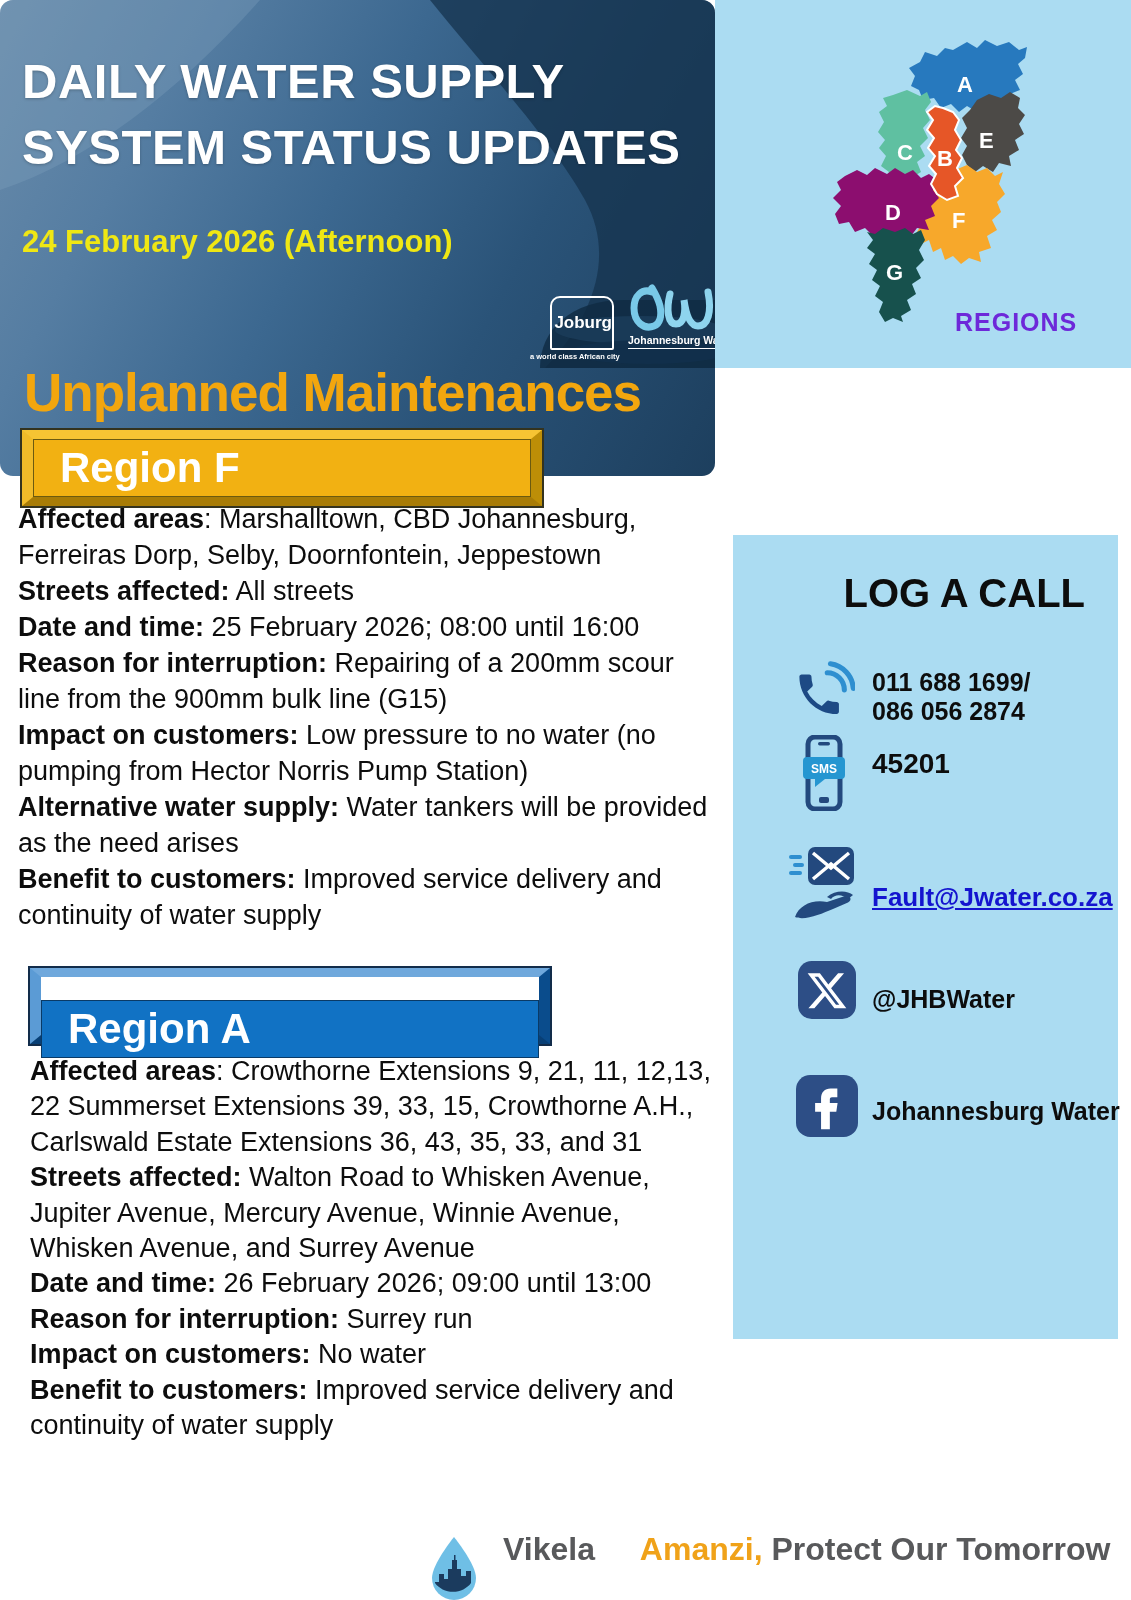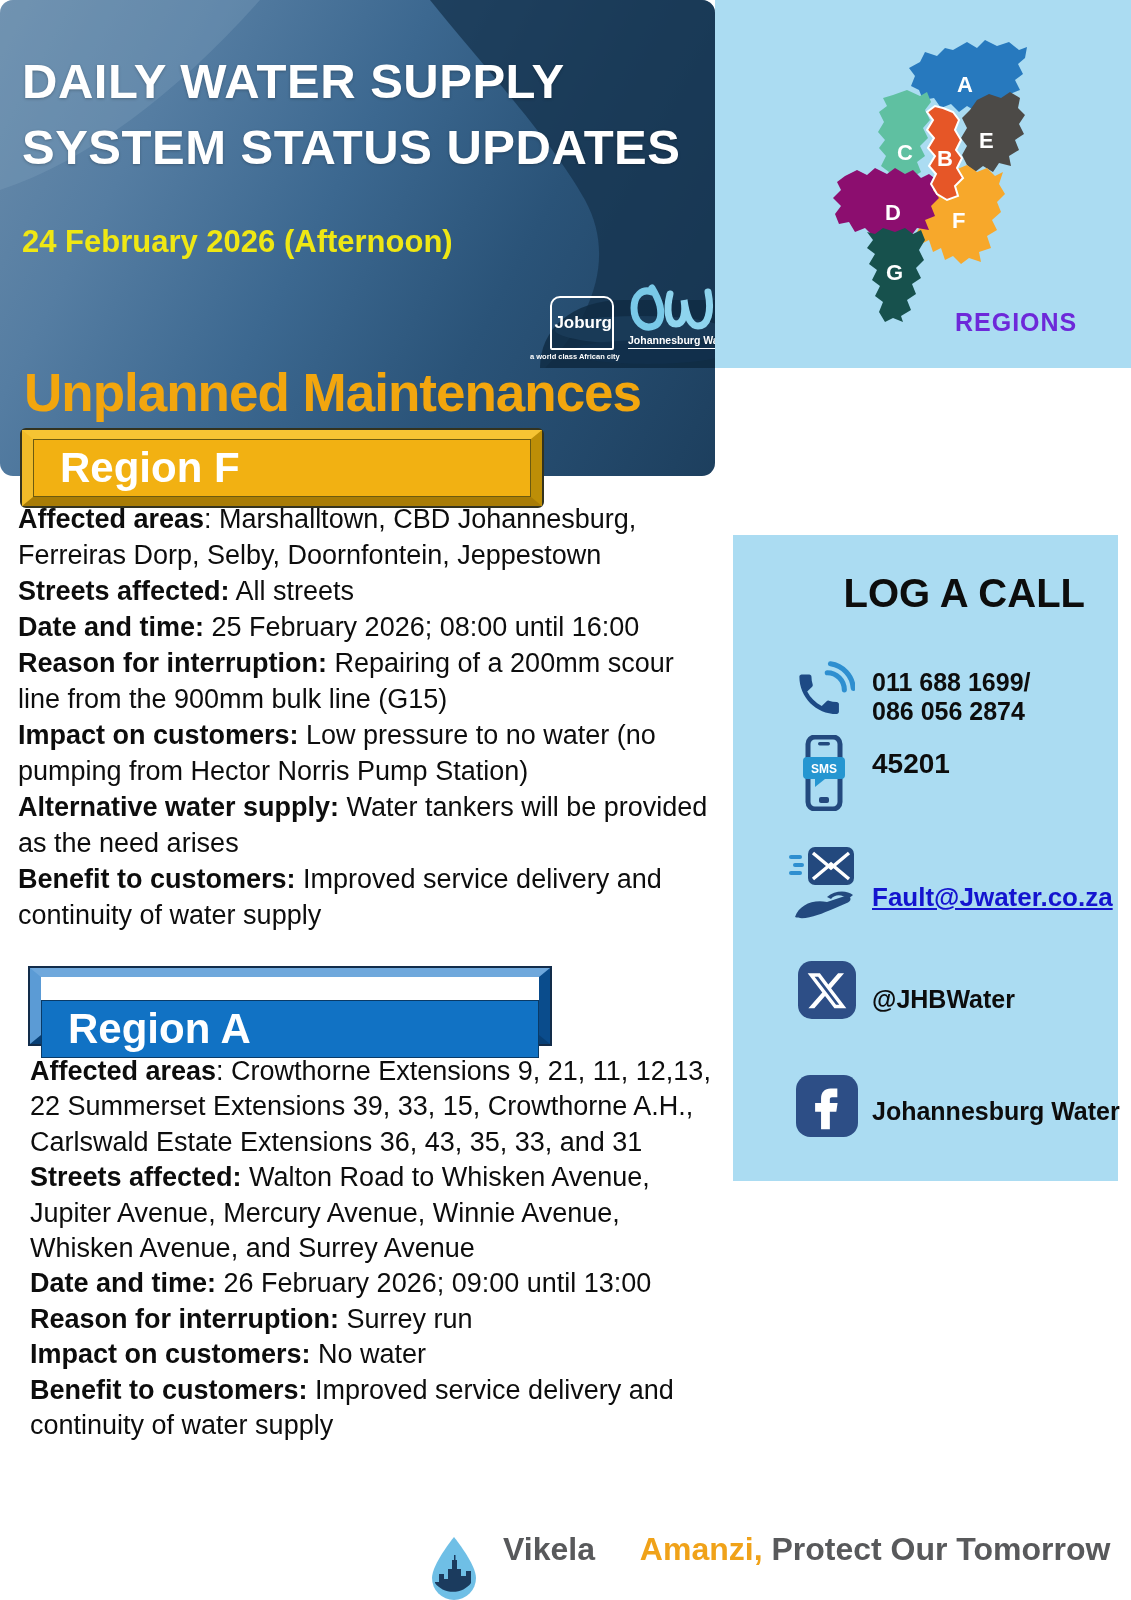--- a/index.html
+++ b/index.html
@@ -27,37 +27,37 @@
   .map-label{position:absolute;left:240px;top:308px;font-size:25px;font-weight:bold;color:#6d28d9;letter-spacing:1px;}
 
   
   .sec-title{position:absolute;left:24px;top:362px;font-size:53px;font-weight:bold;color:#f2a60e;letter-spacing:-1px;}
 
   
   .banner{position:absolute;width:524px;height:80px;border:2px solid #33331f;box-sizing:border-box;}
   .banner-inner{width:100%;height:100%;box-sizing:border-box;display:flex;align-items:center;}
   .banner-fill{flex:1;height:100%;display:flex;align-items:center;box-sizing:border-box;}
   .banner .txt{color:#ffffff;font-weight:bold;font-size:42px;padding-left:26px;}
-  .banner.gold{top:428px;left:20px;border-radius:6px;}
+  .banner.gold{top:428px;left:20px;}
   .banner.gold .banner-inner{border-top:9px solid #f6c433;border-left:11px solid #f0bb29;
                              border-right:11px solid #bd8e07;border-bottom:9px solid #a87c06;}
   .banner.gold .banner-fill{background:#f2b112;border:1px solid #6b5a10;}
   .banner.blue{top:966px;left:28px;border-color:#122c4a;}
   .banner.blue .banner-inner{border-top:9px solid #6fa8dc;border-left:11px solid #5b9bd5;
                              border-right:11px solid #0a4c8c;border-bottom:9px solid #083f75;}
   .banner.blue .banner-fill{background:#1172c4;border:1px solid #0a3a66;margin-top:46px;}
 
   
   .body-block{position:absolute;color:#0d0d0d;font-size:27px;line-height:36px;}
   .body-block b{font-weight:bold;}
   .block-f{left:18px;top:501px;width:696px;}
   .block-a{left:30px;top:1054px;width:694px;line-height:35.4px;}
 
   
-  .sidebar{position:absolute;left:733px;top:535px;width:385px;height:646px;background:#abdcf2;}
+  .sidebar{position:absolute;left:733px;top:535px;width:385px;height:804px;background:#abdcf2;}
   .sb-title{position:absolute;left:0;top:36px;width:352px;text-align:right;font-size:40px;font-weight:bold;color:#0d0d0d;}
   .sb-row{position:absolute;left:0;width:385px;}
   .sb-icon{position:absolute;}
   .sb-text{position:absolute;left:139px;color:#0d0d0d;font-weight:bold;font-size:25px;line-height:29px;white-space:nowrap;}
   .sb-link{color:#1414cf;text-decoration:underline;font-weight:bold;font-size:26px;}
 
   
   .footer-text{position:absolute;left:503px;top:1531px;font-size:32px;font-weight:bold;color:#58595b;white-space:nowrap;}
   .footer-text .hl{color:#f0a219;margin-left:36px;}
   .drop{position:absolute;left:427px;top:1536px;}

